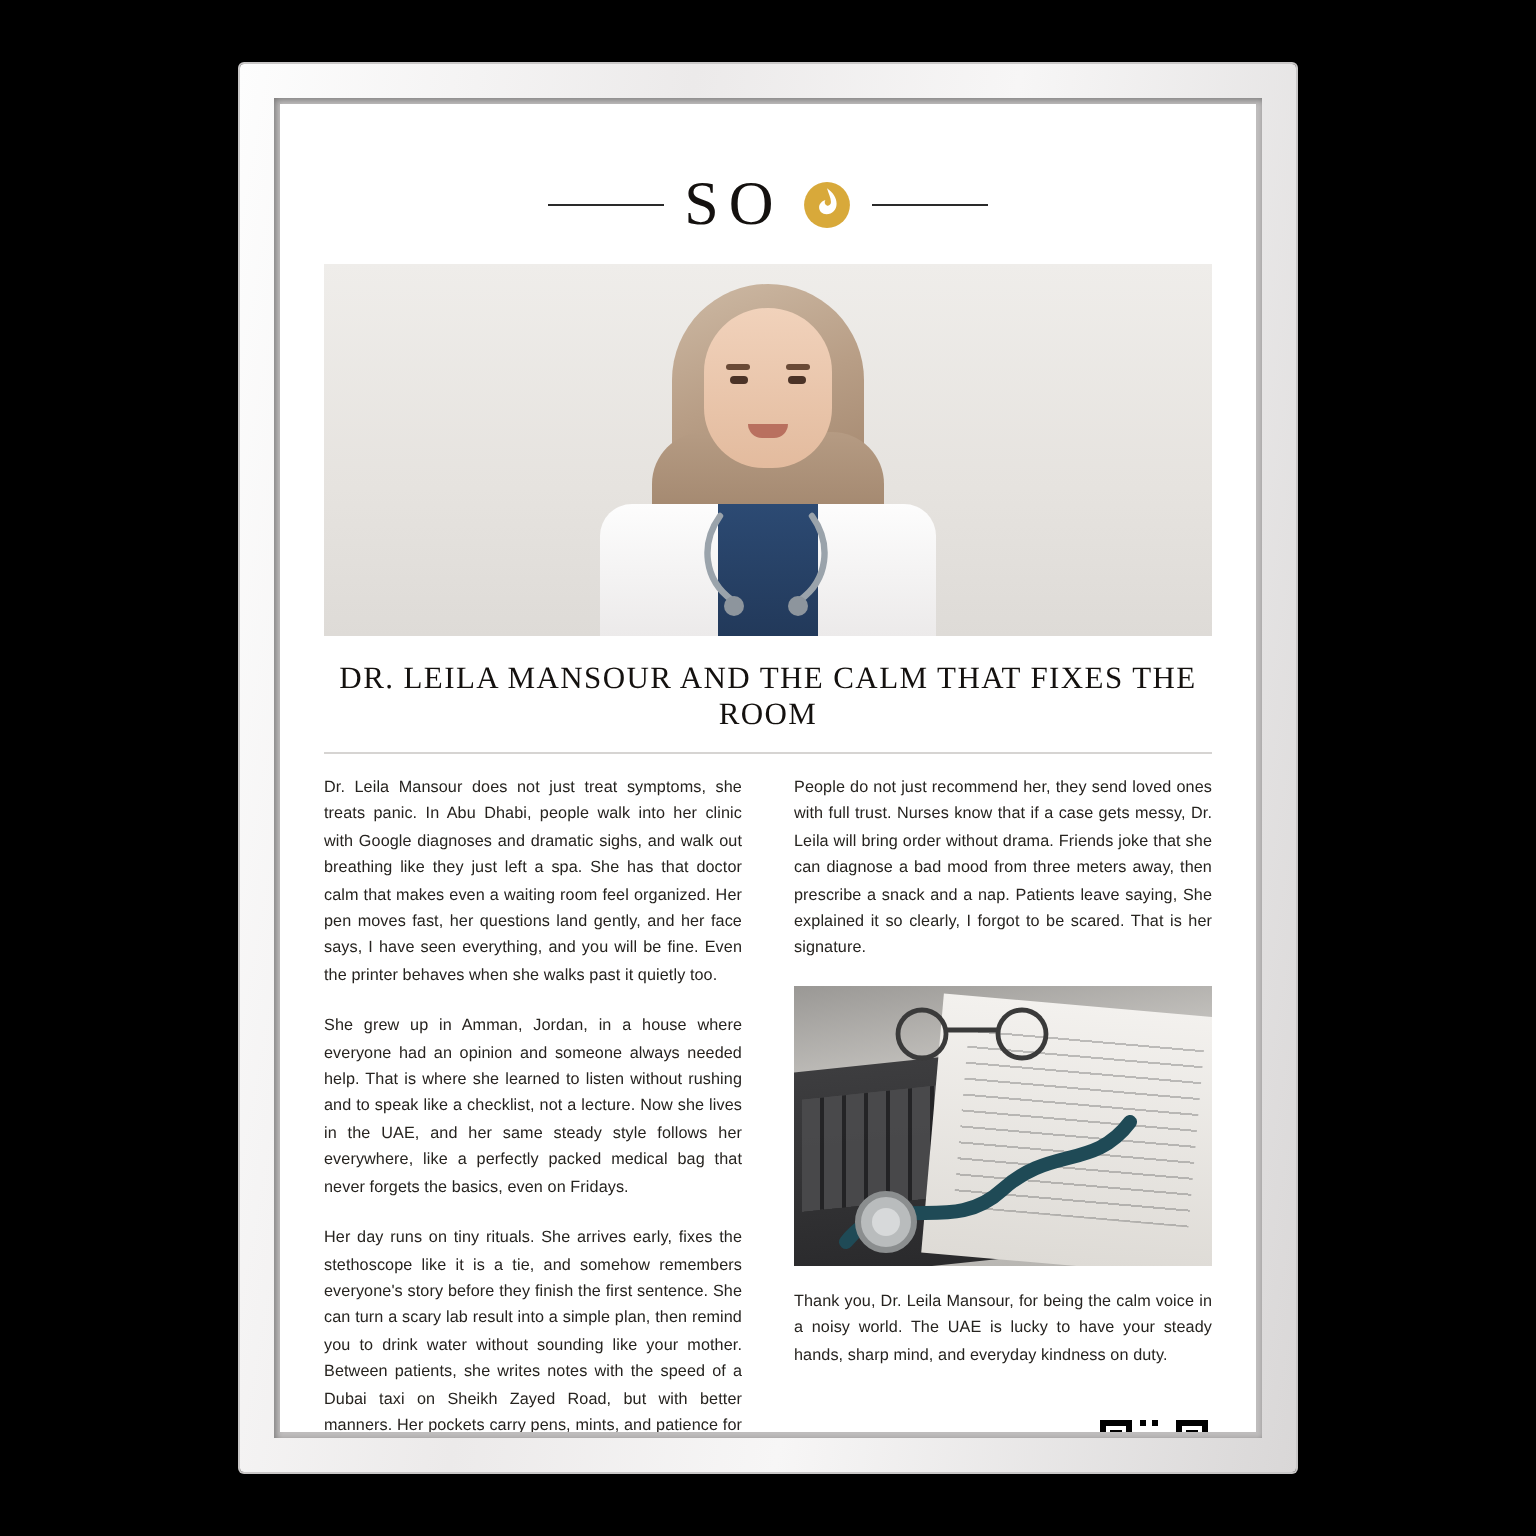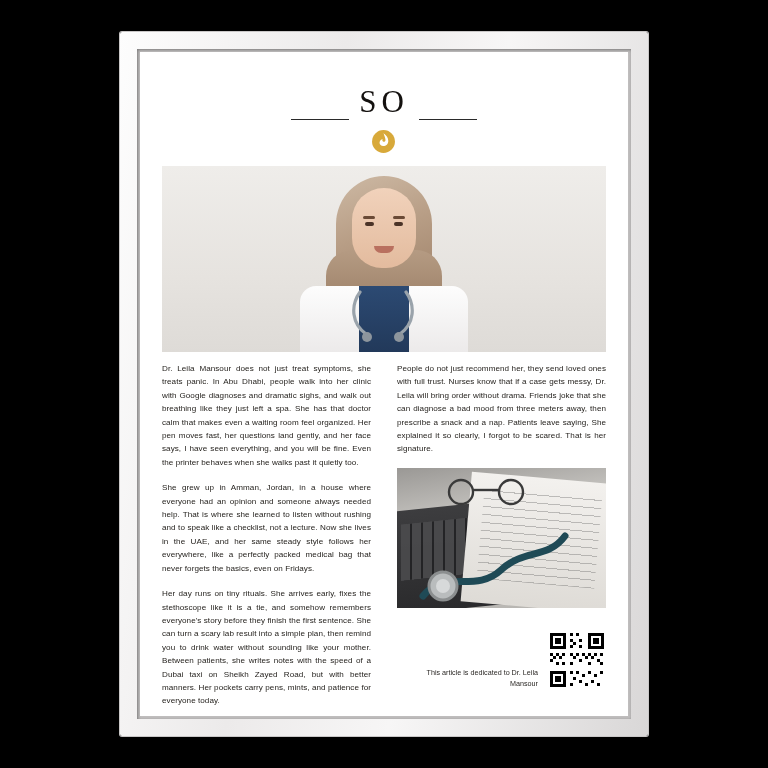--- a/index.html
+++ b/index.html
@@ -76,21 +76,20 @@
   }
   .brand {
     display: flex;
     align-items: center;
     gap: 9px;
     font-family: "Liberation Serif", serif;
     font-size: 31px;
     letter-spacing: 5px;
     color: #14110f;
     font-weight: 400;
-    flex-direction: column;
   }
   .brand-mark {
     width: 25px;
     height: 25px;
     position: relative;
     display: inline-block;
   }
   .brand-mark svg { display: block; }
 
   
@@ -371,20 +370,21 @@
               <svg width="96" height="60" viewBox="0 0 96 60">
                 <path d="M24 2 C14 16 16 34 30 44" stroke="#9aa3ab" stroke-width="3.2" fill="none" stroke-linecap="round"></path>
                 <path d="M70 2 C80 16 78 34 64 44" stroke="#9aa3ab" stroke-width="3.2" fill="none" stroke-linecap="round"></path>
                 <circle cx="31" cy="47" r="5" fill="#8d959d"></circle>
                 <circle cx="63" cy="47" r="5" fill="#8d959d"></circle>
               </svg>
             </div>
           </div>
         </div>
 
+        <div class="headline">Dr. Leila Mansour and the Calm That Fixes the Room</div>
 
         <div class="cols">
 
           <div class="col">
             <p class="body-p">Dr. Leila Mansour does not just treat symptoms, she treats panic. In Abu Dhabi, people walk into her clinic with Google diagnoses and dramatic sighs, and walk out breathing like they just left a spa. She has that doctor calm that makes even a waiting room feel organized. Her pen moves fast, her questions land gently, and her face says, I have seen everything, and you will be fine. Even the printer behaves when she walks past it quietly too.</p>
             <p class="body-p">She grew up in Amman, Jordan, in a house where everyone had an opinion and someone always needed help. That is where she learned to listen without rushing and to speak like a checklist, not a lecture. Now she lives in the UAE, and her same steady style follows her everywhere, like a perfectly packed medical bag that never forgets the basics, even on Fridays.</p>
             <p class="body-p">Her day runs on tiny rituals. She arrives early, fixes the stethoscope like it is a tie, and somehow remembers everyone's story before they finish the first sentence. She can turn a scary lab result into a simple plan, then remind you to drink water without sounding like your mother. Between patients, she writes notes with the speed of a Dubai taxi on Sheikh Zayed Road, but with better manners. Her pockets carry pens, mints, and patience for everyone today.</p>
           </div>
 
           <div class="col">
@@ -407,20 +407,21 @@
               </div>
               <div class="p2-stetho">
                 <svg width="170" height="96" viewBox="0 0 170 96">
                   <path d="M8 88 C30 60 60 86 86 62 C110 40 132 52 150 28" stroke="#1f4a56" stroke-width="7" fill="none" stroke-linecap="round"></path>
                   <circle cx="28" cy="78" r="14" fill="#b9bcbd" stroke="#8b8e8f" stroke-width="3"></circle>
                   <circle cx="28" cy="78" r="7" fill="#d7d9da"></circle>
                 </svg>
               </div>
             </div>
 
+            <p class="body-p">Thank you, Dr. Leila Mansour, for being the calm voice in a noisy world. The UAE is lucky to have your steady hands, sharp mind, and everyday kindness on duty.</p>
 
             <div class="credits">
               <div class="credit-text">
                 <div class="credit-line">This article is dedicated to Dr. Leila Mansour</div>
 
               </div>
               <div class="qr">
                 <svg width="58" height="58" viewBox="0 0 58 58">
                   <rect x="0" y="0" width="58" height="58" fill="#ffffff"></rect>
                   <g fill="#000000">

